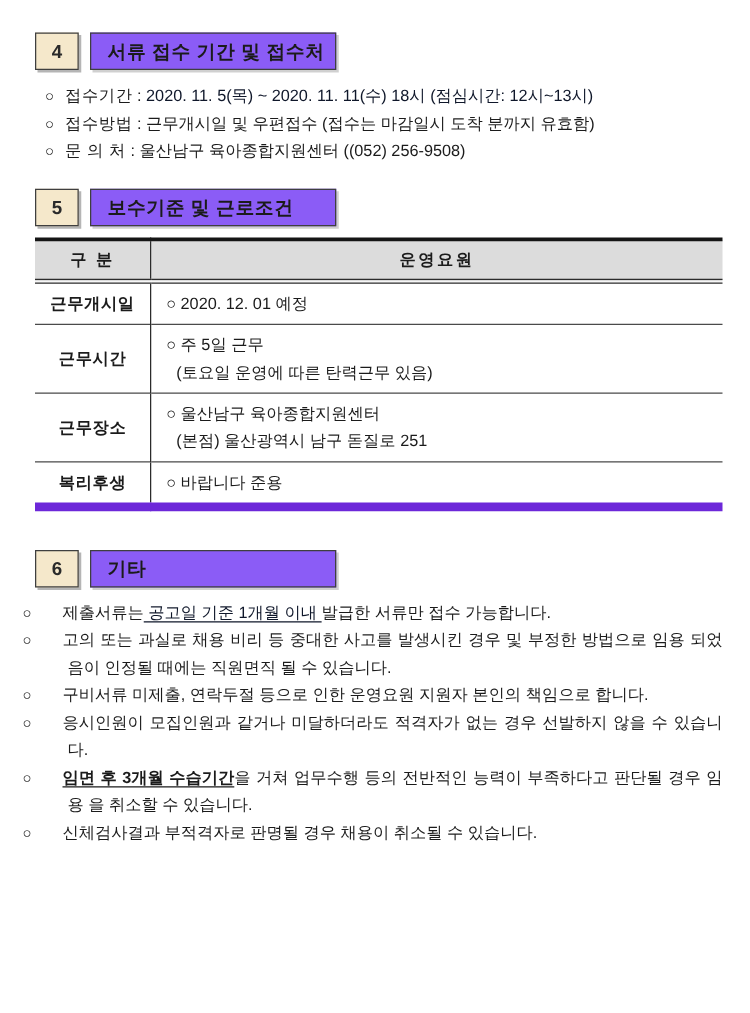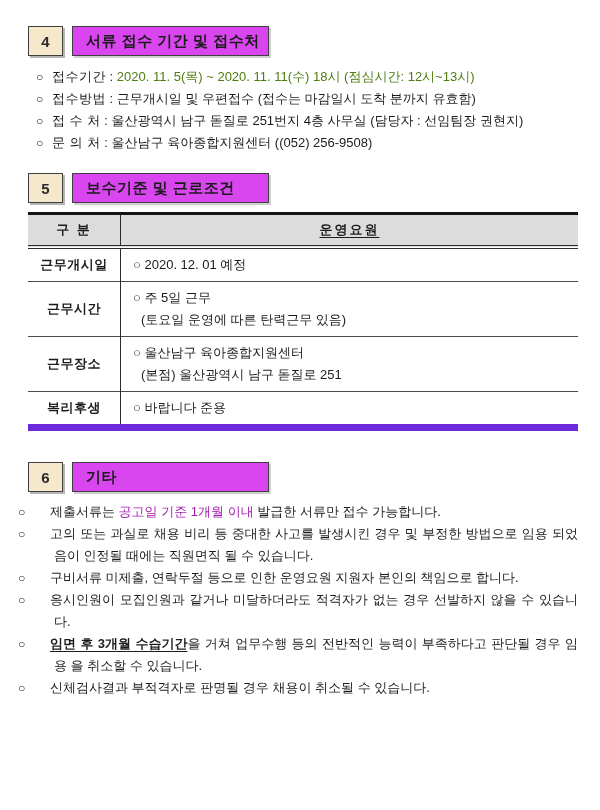--- a/index.html
+++ b/index.html
@@ -10,55 +10,55 @@
   }
   
   .sec-header{display:flex;align-items:stretch;gap:9px;height:30px;}
   .num-box{
     width:33px;background:#F5E8CB;border:1.6px solid #3f3f3f;
     box-shadow:2px 2px 0 rgba(120,120,120,.55);
     display:flex;align-items:center;justify-content:center;
     font-weight:bold;font-size:15px;color:#2a2a2a;
   }
   .title-box{
-    width:197px;box-sizing:border-box;background:#d946ef;border:1.6px solid #3f3f3f;
+    width:197px;box-sizing:border-box;background:#8b5cf6;border:1.6px solid #3f3f3f;
     box-shadow:2px 2px 0 rgba(150,150,150,.45);
     display:flex;align-items:center;padding:0 13px;
     font-weight:bold;font-size:15px;letter-spacing:.5px;white-space:nowrap;
   }
   
   .s4-list{margin:10px 0 0 8px;}
   .s4-line{font-size:13px;line-height:22px;white-space:nowrap;}
   .bullet{display:inline-block;width:16px;font-size:12px;color:#222;}
   .s4-label{font-weight:normal;letter-spacing:.5px;}
-  .red{color:#4d7c0f;}
+  .red{color:#0f172a;}
   
   .tbl{width:550px;border-collapse:collapse;margin-top:9px;
        border-top:3px solid #151515;border-bottom:7px solid #6d28d9;font-size:13px;}
   .tbl th{
     background:#DCDCDC;border-bottom:4px double #2b2b2b;
     font-weight:bold;height:26px;padding:2px 0;letter-spacing:2px;
   }
   .tbl td{border-top:1.4px solid #4a4a4a;vertical-align:middle;}
   .tbl tr:first-child td{border-top:none;}
   .col1{width:90px;border-right:1.4px solid #2b2b2b;text-align:center;
         font-weight:bold;letter-spacing:.5px;}
   .col2{padding:5px 6px 5px 12px;}
   .cell-line{line-height:22px;white-space:nowrap;}
   .cell-line.cont{padding-left:8px;}
-  .uline{text-decoration:underline;text-underline-offset:3px;text-align:right;}
+  .uline{text-underline-offset:3px;text-align:right;}
   
   .s6-wrap{margin-top:31px;}
   .s6-list{margin:9px 0 0 8px;}
   .s6-item{
     font-size:13px;line-height:22px;text-align:justify;
     padding-left:18px;text-indent:-18px;color:#1b1b1b;
   }
   .s6-item .bullet{width:14px;}
-  .red-underline{color:#a21caf;text-underline-offset:3px;}
+  .red-underline{color:#0f172a;text-decoration:underline;text-underline-offset:3px;}
   .bold-underline{font-weight:bold;text-decoration:underline;text-underline-offset:3px;}
   .boxed-ref{
     display:inline-block;border:1.5px solid #2b2b2b;font-size:11px;font-weight:bold;
     line-height:14px;padding:0 4px;margin:0 2px;text-indent:0;vertical-align:1px;
     white-space:nowrap;
   }
   .gap-s5{margin-top:19px;}
 </style>
 </head>
 <body>
@@ -69,23 +69,20 @@
     <div class="num-box">4</div>
     <div class="title-box">서류 접수 기간 및 접수처</div>
   </div>
 
   <div class="s4-list">
     <div class="s4-line">
       <span class="bullet">○</span><span class="s4-label">접수기간</span><span> : </span><span class="red">2020. 11. 5(목) ~ 2020. 11. 11(수) 18시 (점심시간: 12시~13시)</span>
     </div>
     <div class="s4-line">
       <span class="bullet">○</span><span class="s4-label">접수방법</span><span> : </span><span>근무개시일 및 우편접수 (접수는 마감일시 도착 분까지 유효함)</span>
-    </div>
-    <div class="s4-line">
-      <span class="bullet">○</span><span class="s4-label">접 수 처</span><span> : </span><span>울산광역시 남구 돋질로 251번지 4층 사무실 (담당자 : 선임팀장 권현지)</span>
     </div>
     <div class="s4-line">
       <span class="bullet">○</span><span class="s4-label">문 의 처</span><span> : </span><span>울산남구 육아종합지원센터 ((052) 256-9508)</span>
     </div>
   </div>
 
   <div class="sec-header gap-s5">
     <div class="num-box">5</div>
     <div class="title-box">보수기준 및 근로조건</div>
   </div>

